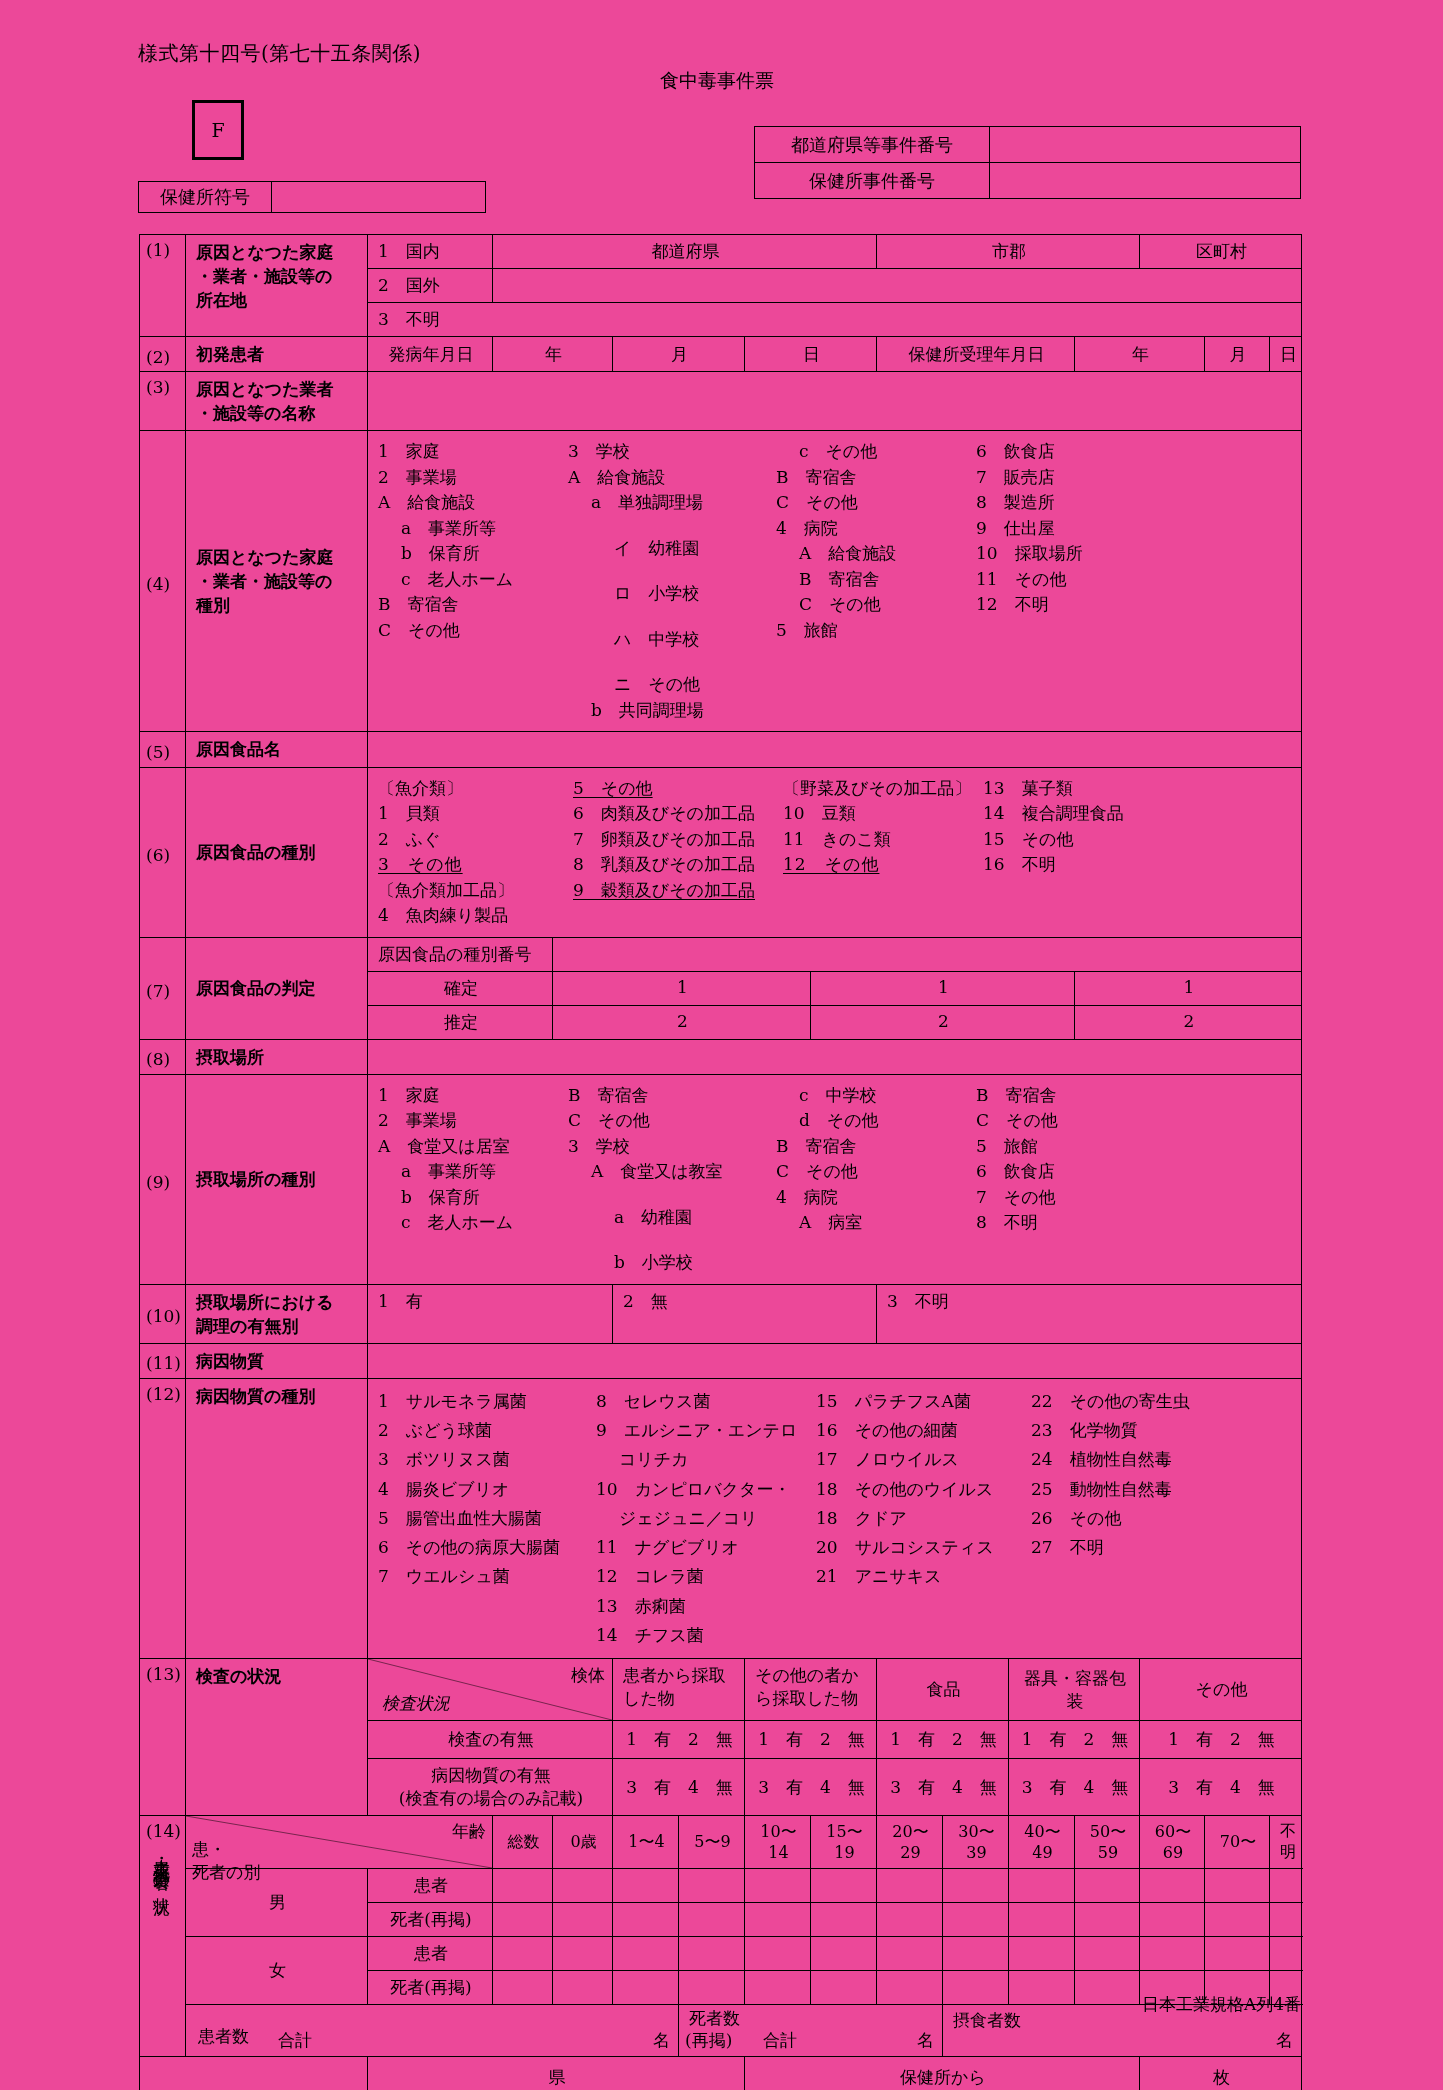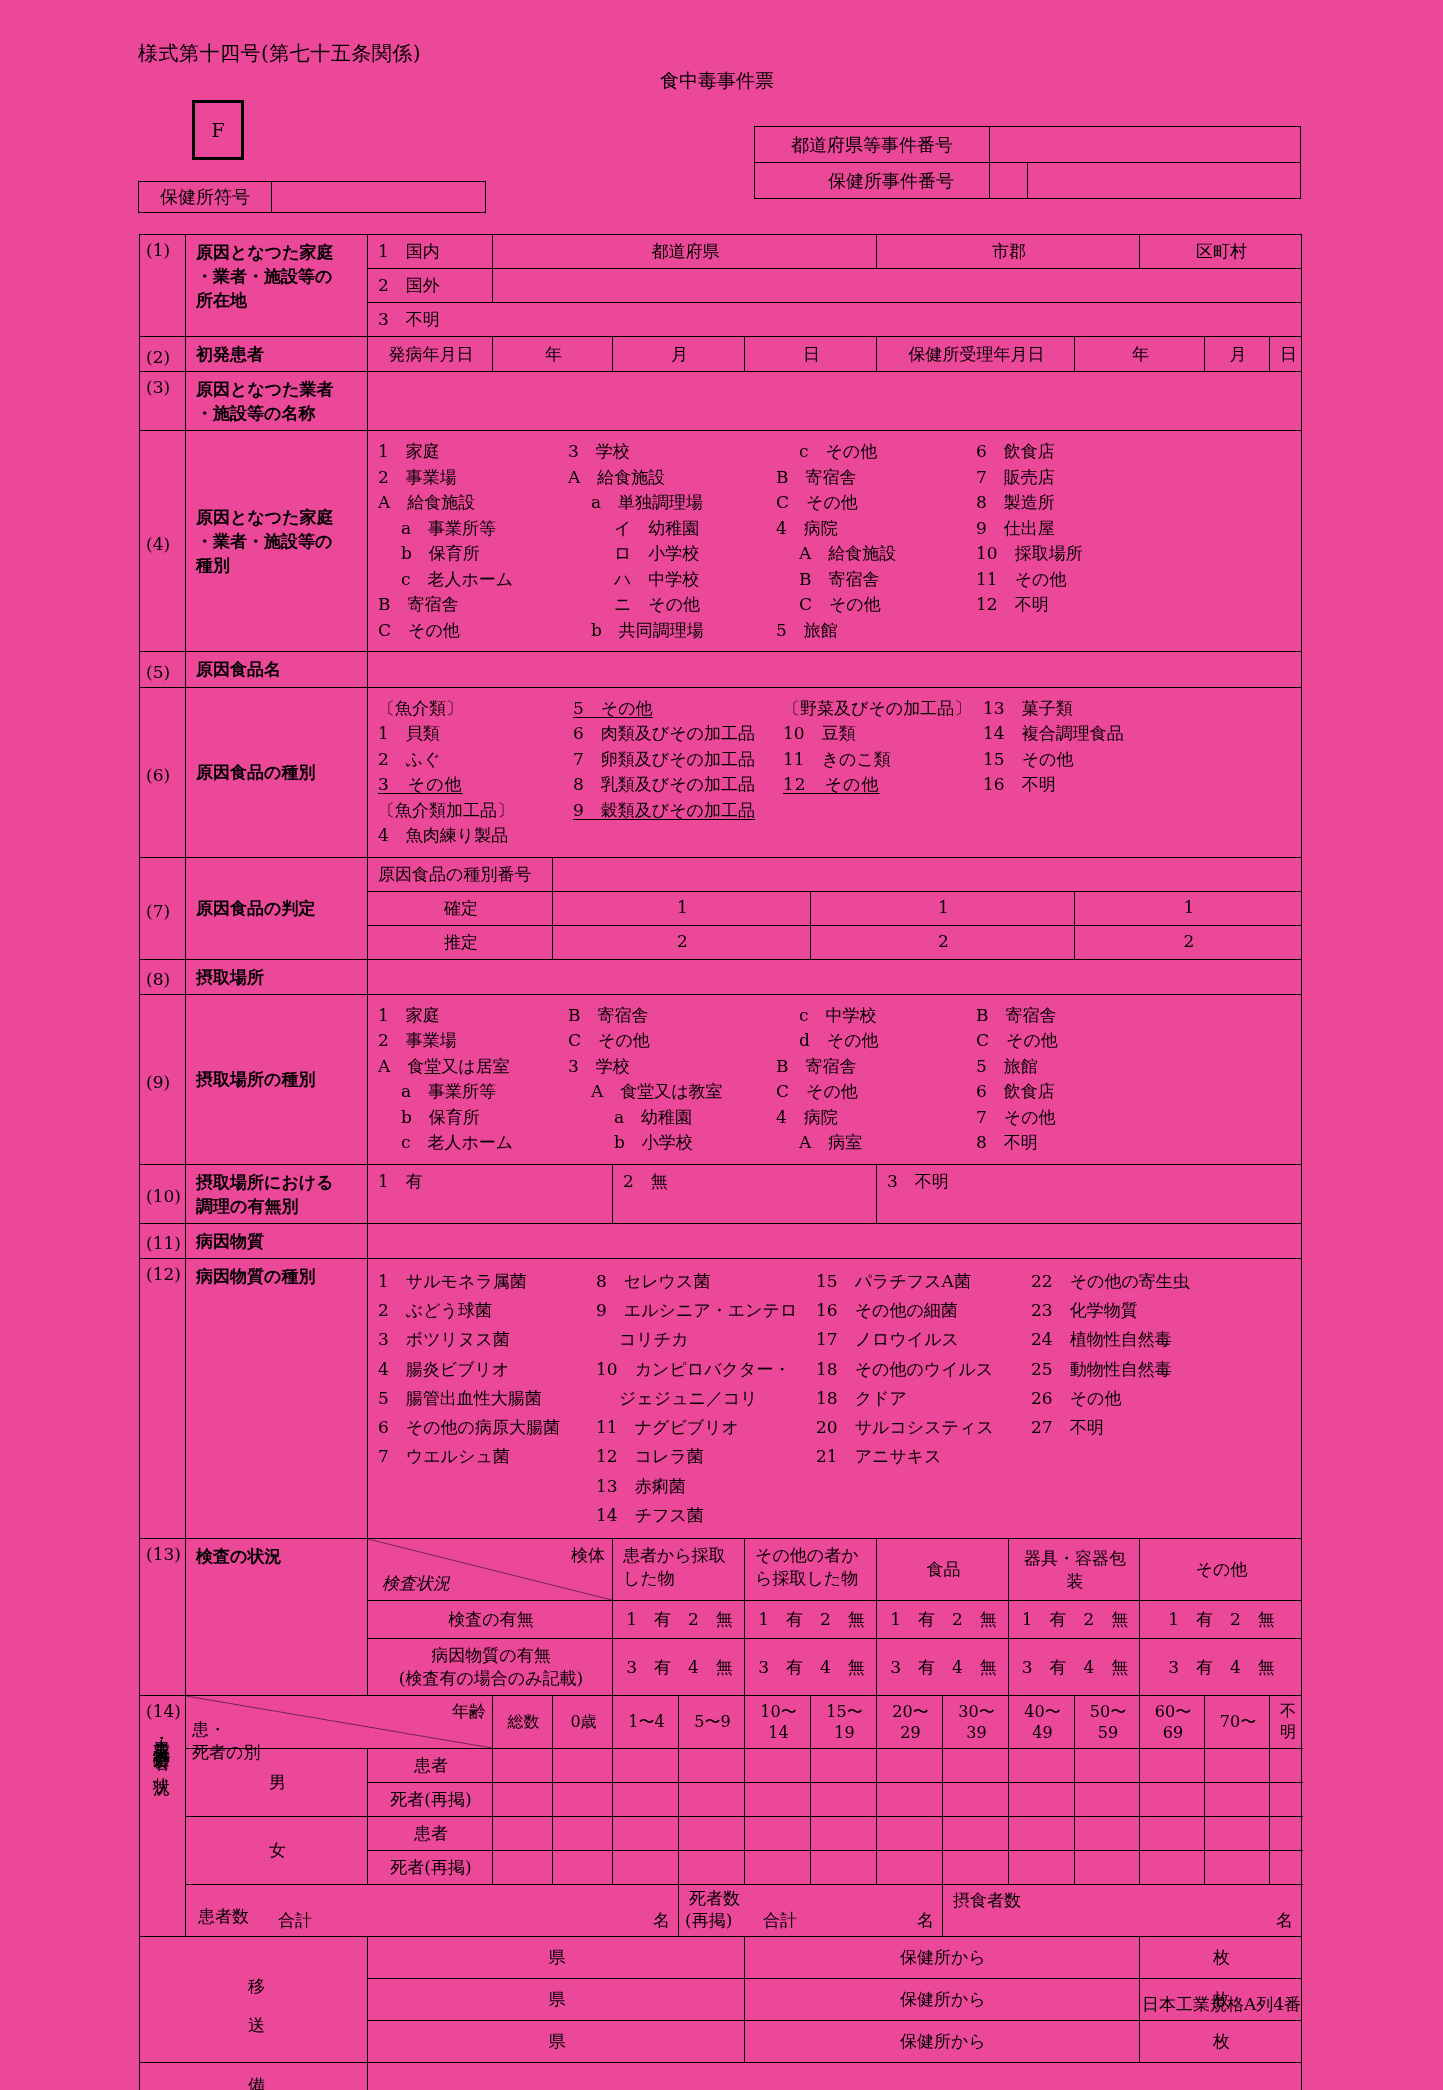--- a/index.html
+++ b/index.html
@@ -37,21 +37,21 @@
     position:absolute;
     border:1px solid #000;
     box-sizing:border-box;
     display:flex; align-items:center; justify-content:center;
     font-size:18px;
   }
   #hoken-label{left:138px; top:181px; width:134px; height:32px;}
   #hoken-value{left:271px; top:181px; width:215px; height:32px;}
   #todo-label{left:754px; top:126px; width:236px; height:37px;}
   #todo-value{left:989px; top:126px; width:312px; height:37px;}
-  #hokenj-label{left:754px; top:162px; width:274px; height:37px;}
+  #hokenj-label{left:754px; top:162px; width:236px; height:37px;}
   #hokenj-value{left:989px; top:162px; width:312px; height:37px;}
 
   
   table.main{
     position:absolute;
     left:139px; top:234px;
     width:1162px;
     border-collapse:collapse;
     table-layout:fixed;
     font-size:17px;
@@ -83,21 +83,21 @@
 
   
   .optwrap{
     display:flex;
     padding:8px 4px 8px 10px;
     line-height:1.50;
   }
   .optcol{flex:0 0 auto;}
   .optcol .it{white-space:nowrap;}
   .ind1{padding-left:1.35em;}
-  .ind2{padding-left:2.7em;}
+  .ind2{padding-left:2.7em;margin-top:20px;}
   .under{text-decoration:underline; text-underline-offset:3px;}
   .dash{letter-spacing:1px;}
 
   
   .diag{
     position:relative;
     height:62px;
   }
   .diag svg{position:absolute; left:0; top:0; width:100%; height:100%;}
   .diag .tr{position:absolute; right:7px; top:5px;}

